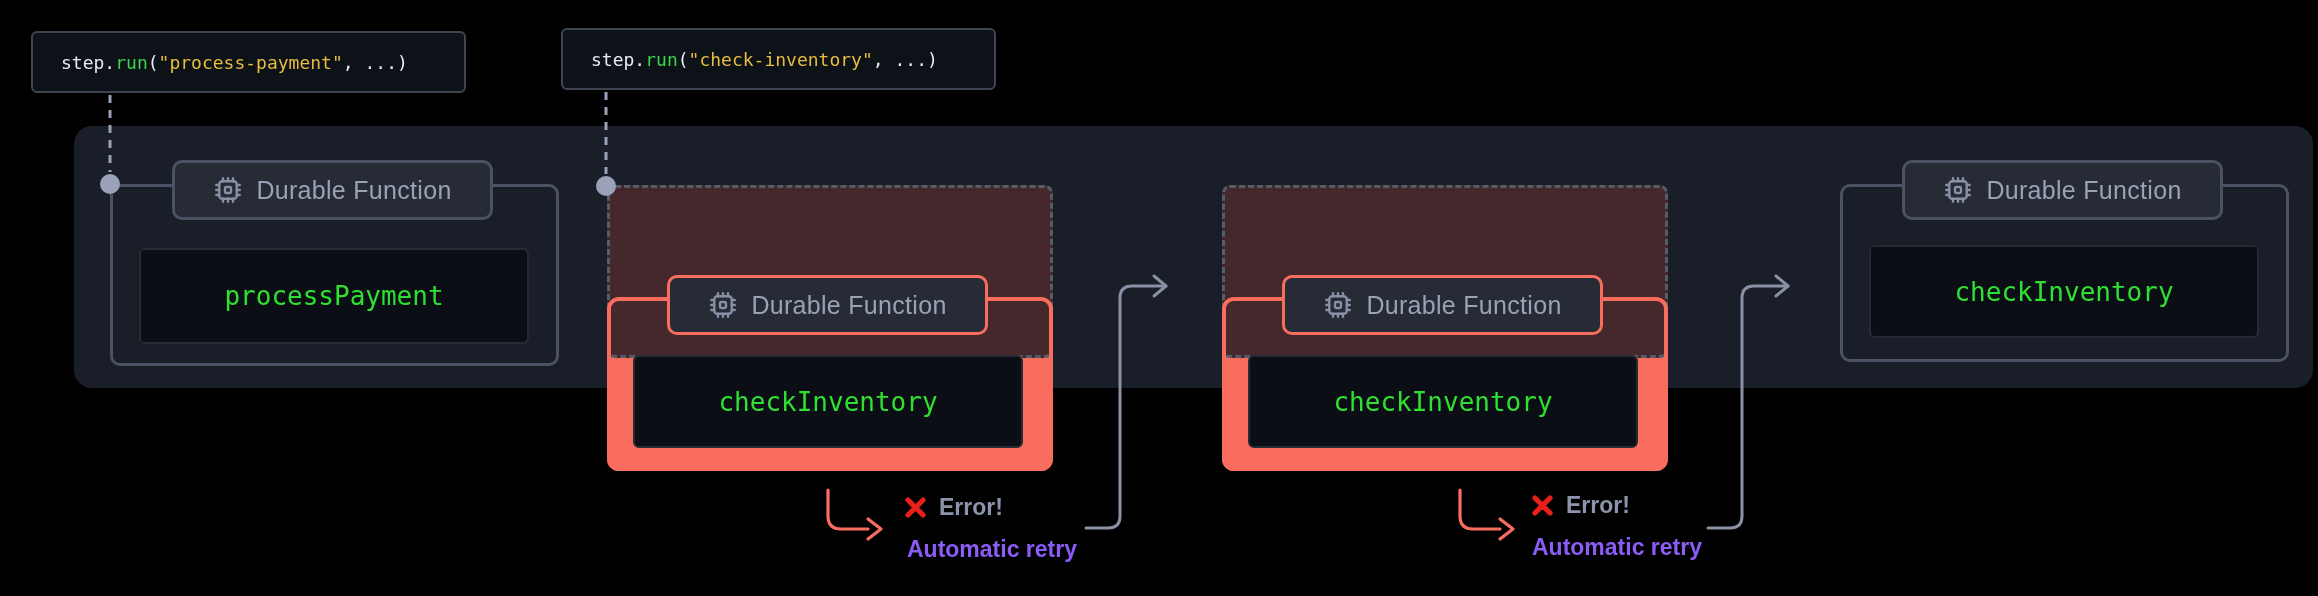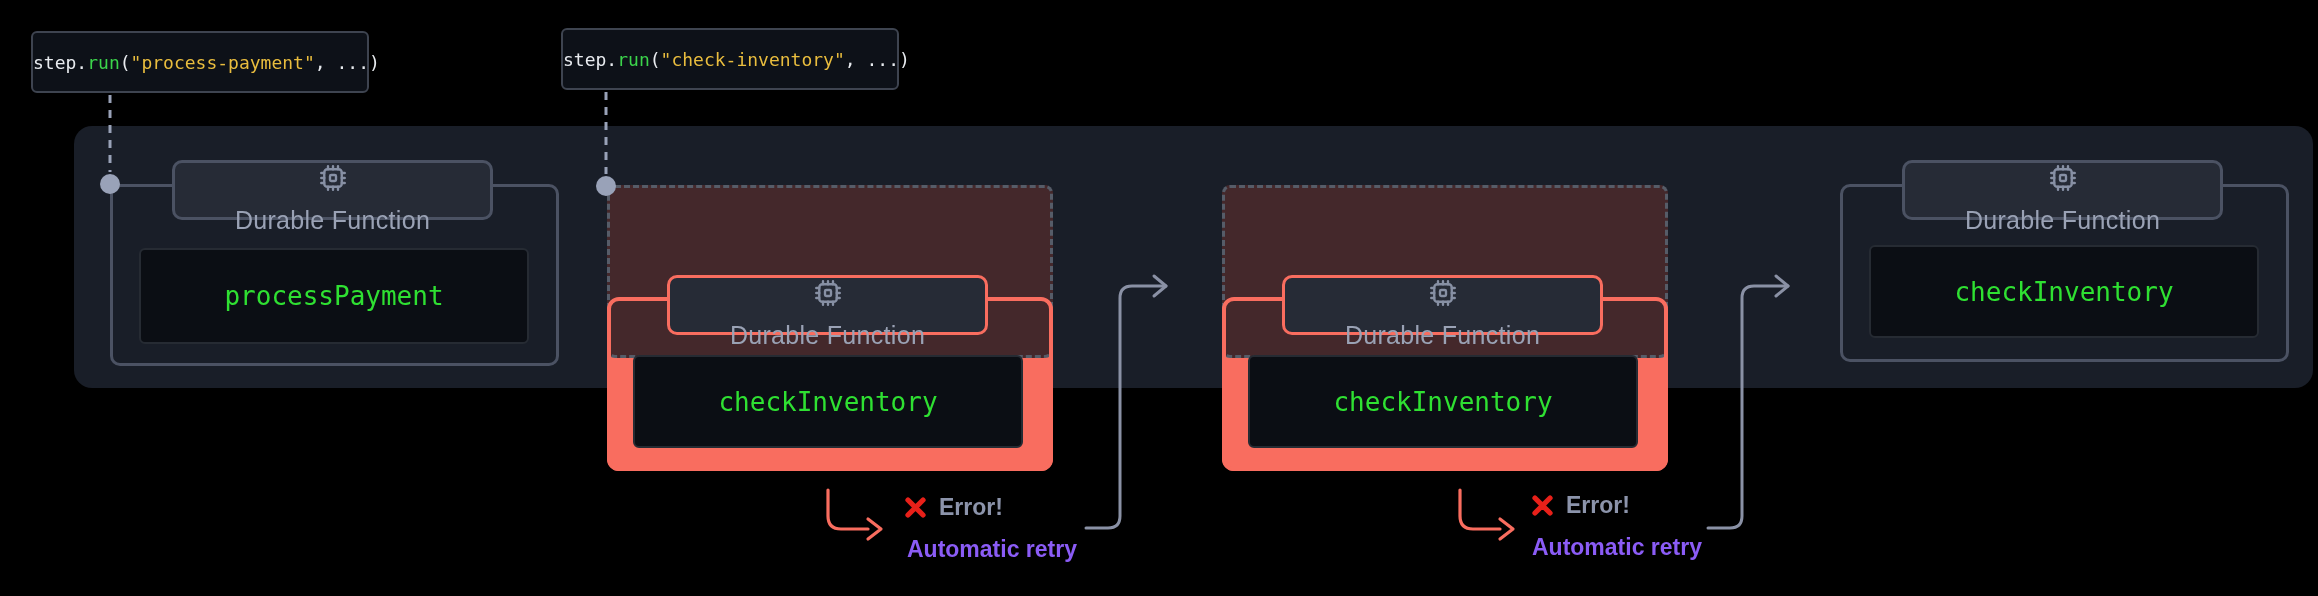--- a/index.html
+++ b/index.html
@@ -6,29 +6,29 @@
   .stage{position:relative;width:2318px;height:596px;background:#000;overflow:hidden;
          font-family:"Liberation Sans",sans-serif;}
   .container{position:absolute;left:74px;top:126px;width:2239px;height:262px;
              background:#191e28;border-radius:18px;}
   .overlay{position:absolute;left:0;top:0;width:2318px;height:596px;pointer-events:none;z-index:30;}
   .dash{stroke:#99a2b8;stroke-width:3;stroke-dasharray:8 7;fill:none;}
   .dot{fill:#99a2b8;}
   .red-arrow path{stroke:#f96d5f;stroke-width:3.2;fill:none;stroke-linecap:round;stroke-linejoin:round;}
   .gray-arrow path{stroke:#8a91a5;stroke-width:3;fill:none;stroke-linecap:round;stroke-linejoin:round;}
 
-  .codebox{position:absolute;width:338px;height:62px;background:#0d1118;border:2px solid #3e4450;
-           border-radius:6px;display:flex;align-items:center;box-sizing:border-box;
+  .codebox{position:absolute;width:435px;height:62px;background:#0d1118;border:2px solid #3e4450;
+           border-radius:6px;display:flex;align-items:center;padding-left:28px;box-sizing:border-box;
            font-family:"DejaVu Sans Mono",monospace;font-size:18px;white-space:pre;z-index:20;}
 
   .group{position:absolute;z-index:10;}
   .scard{position:absolute;inset:0;border:3px solid #4b5263;border-radius:10px;box-sizing:border-box;}
   .badge{position:absolute;width:321px;height:60px;background:#262b36;border:3px solid #4b5263;
-         border-radius:10px;box-sizing:border-box;display:flex;align-items:center;justify-content:flex-start;
-         gap:13px;z-index:5;flex-direction:column;}
+         border-radius:10px;box-sizing:border-box;display:flex;align-items:center;justify-content:center;
+         gap:13px;z-index:5;}
   .badge svg{color:#8790a4;flex:0 0 auto;}
   .badge span{color:#9aa2b5;font-size:25px;font-weight:500;letter-spacing:.3px;}
   .fnbox{position:absolute;background:#0b0e14;border:2px solid #262b33;border-radius:6px;
          display:flex;align-items:center;justify-content:center;box-sizing:border-box;z-index:4;}
   .fn{font-family:"DejaVu Sans Mono",monospace;font-size:26px;color:#2fe032;}
 
   .ghost{position:absolute;left:0;top:0;width:446px;height:173px;background:#44282b;
          border:3px dashed #565c68;border-radius:8px;box-sizing:border-box;z-index:2;}
   .efill{position:absolute;left:0;top:112px;width:446px;height:174px;background:#f96d5f;
          border-radius:12px;z-index:1;}

